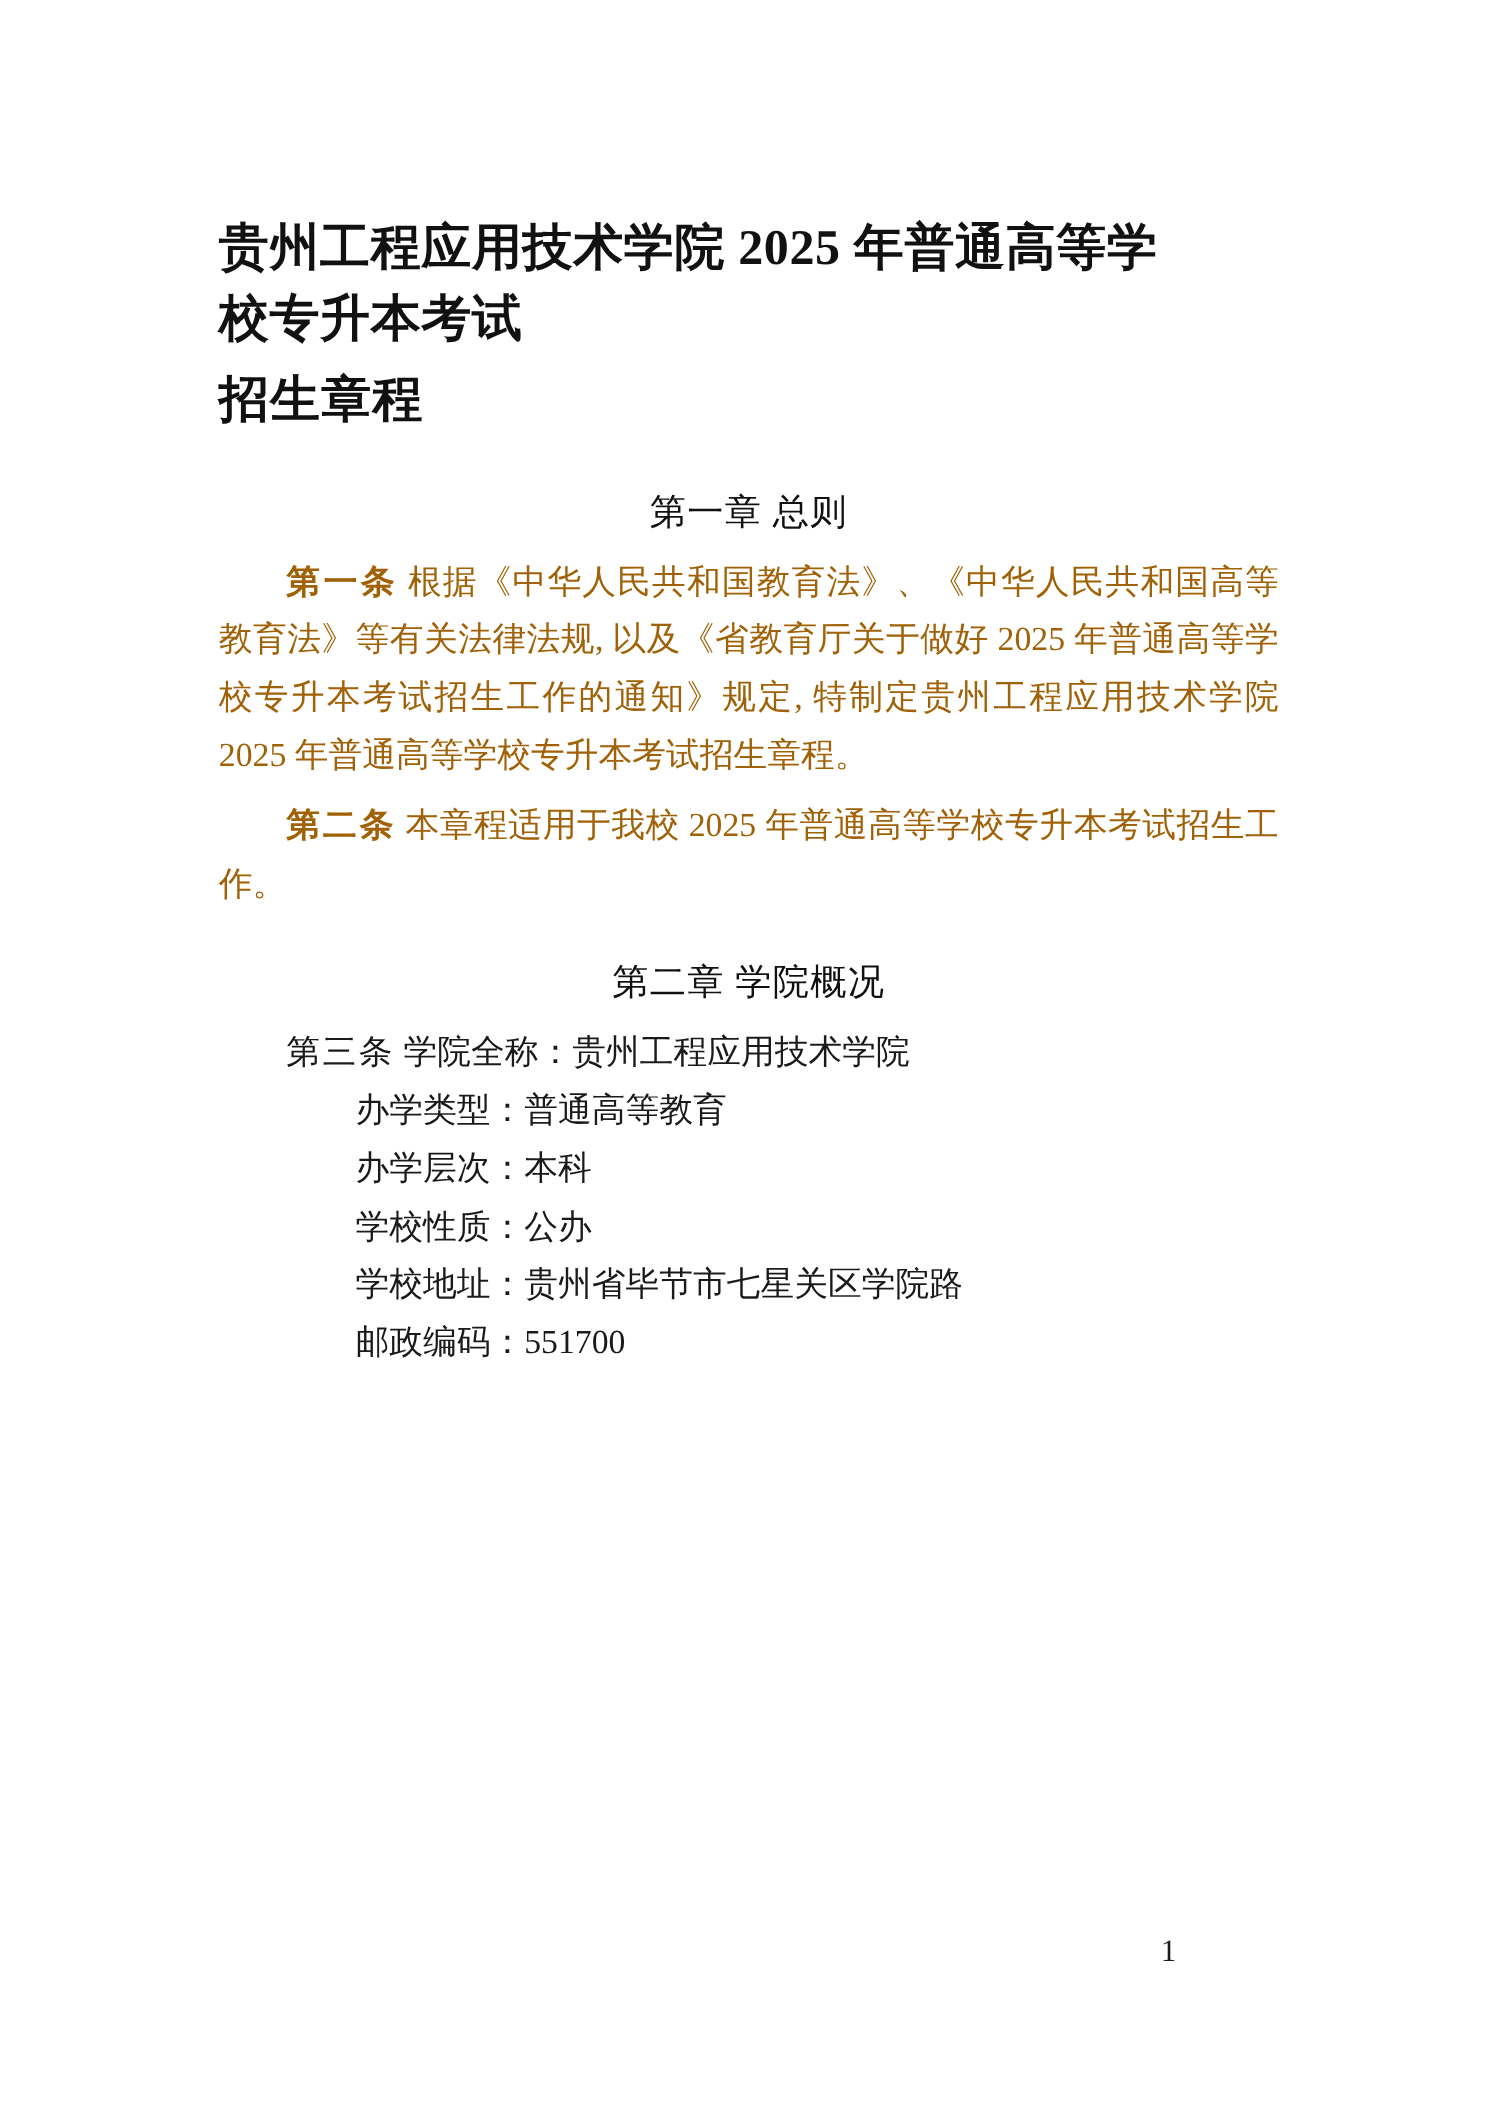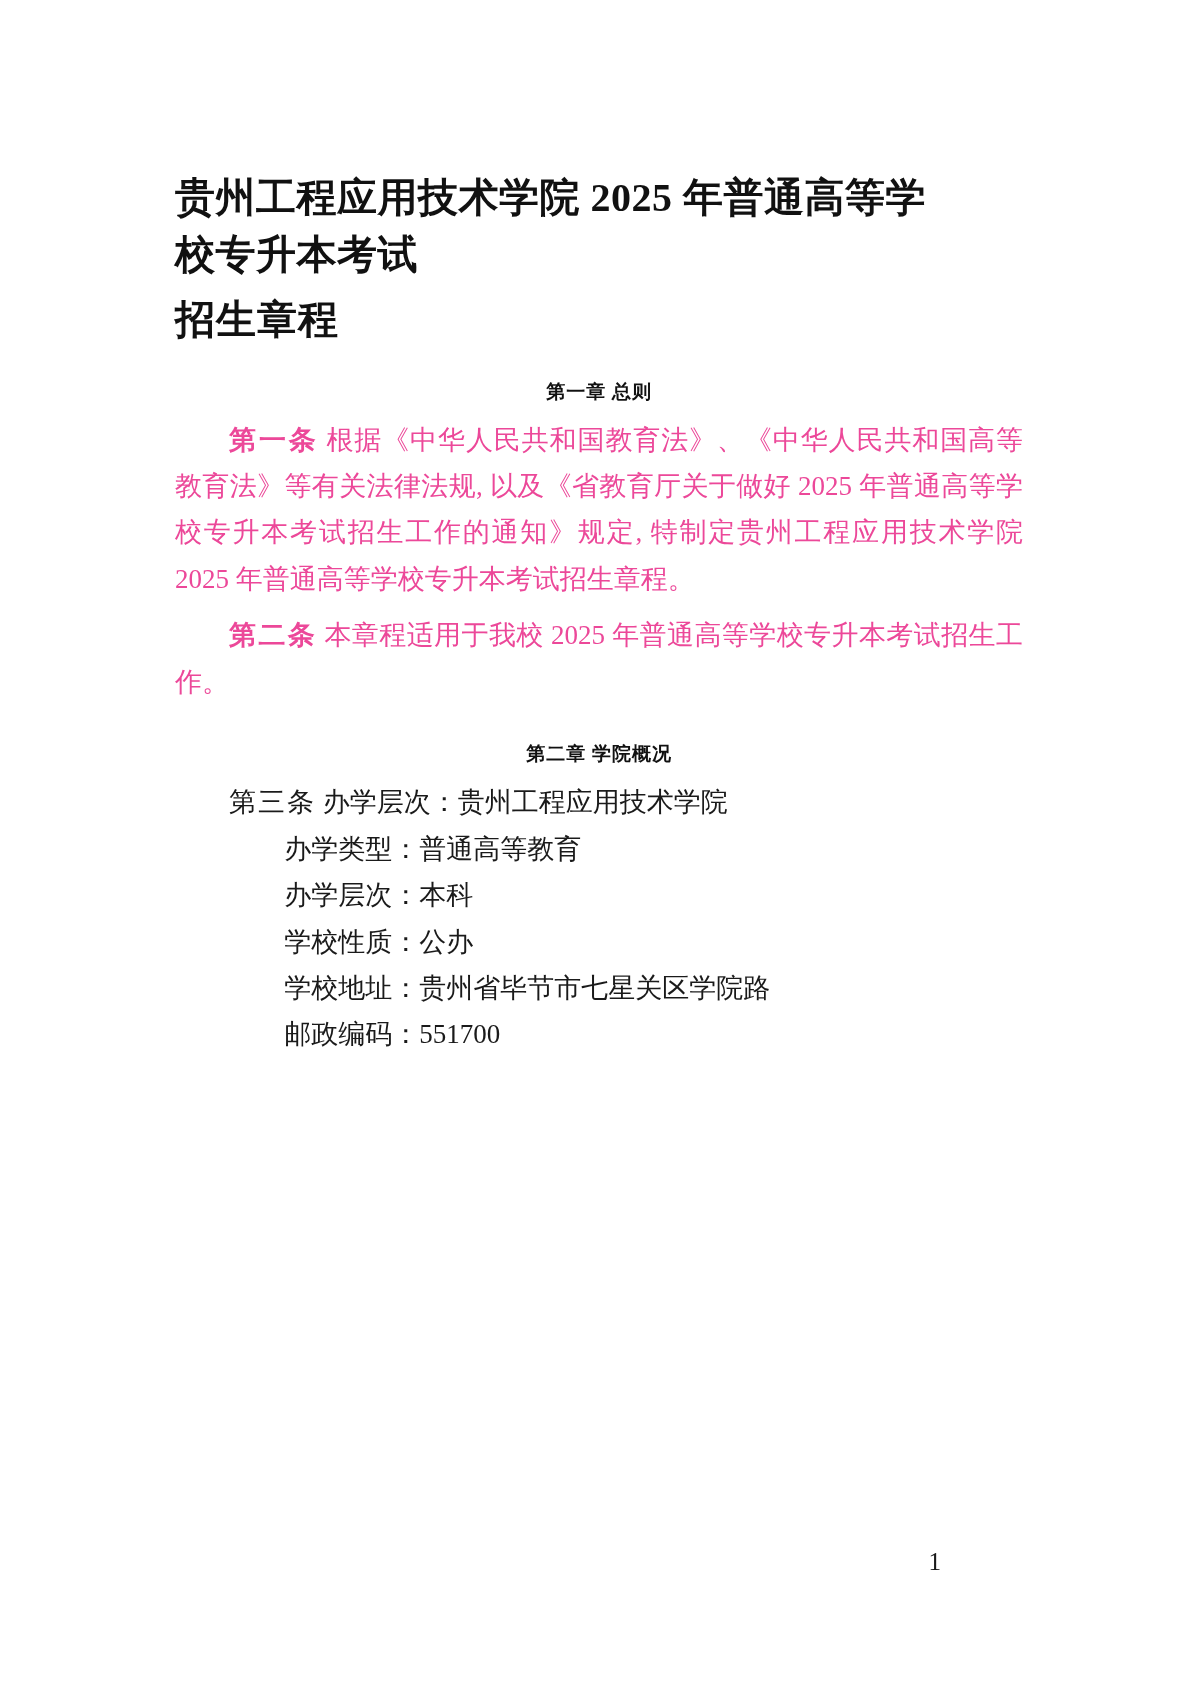--- a/index.html
+++ b/index.html
@@ -37,38 +37,38 @@
   }
   .doc-subtitle {
     font-size: 40px;
     font-weight: bold;
     line-height: 1.5;
     margin: 6px 0 0 0;
     color: #111;
     letter-spacing: 1px;
   }
   .chapter-heading {
-    font-size: 19px;
-    font-weight: bold;
+    font-size: 29px;
+    font-weight: normal;
     text-align: center;
-    margin: 29px 0 12px 0;
+    margin: 40px 0 12px 0;
     letter-spacing: 1px;
     color: #111;
   }
   .chapter-heading.second {
     margin-top: 36px;
   }
   p.body-par {
     font-size: 27px;
     line-height: 1.72;
     margin: 10px 0 0 0;
     text-align: justify;
     text-justify: inter-ideograph;
     text-indent: 2em;
-    color: #ec4899;
+    color: #a16207;
   }
   p.body-par .lead {
     font-weight: bold;
     letter-spacing: 2px;
   }
   .info-block {
     margin-top: 12px;
   }
   .info-line {
     font-size: 27px;
@@ -125,21 +125,21 @@
   <p class="body-par">
     <span class="lead">第二条</span>
     <span>本章程适用于我校 2025 年普通高等学校专升本考试招生工作。</span>
   </p>
 
   <div class="chapter-heading second">第二章  学院概况</div>
 
   <div class="info-block">
     <p class="info-line first">
       <span class="lead">第三条</span>
-      <span>办学层次：贵州工程应用技术学院</span>
+      <span>学院全称：贵州工程应用技术学院</span>
     </p>
     <p class="info-line indent-label">办学类型：普通高等教育</p>
     <p class="info-line indent-label">办学层次：本科</p>
     <p class="info-line indent-label">学校性质：公办</p>
     <p class="info-line indent-label">学校地址：贵州省毕节市七星关区学院路</p>
     <p class="info-line indent-label">邮政编码：551700</p>
   </div>
 
 
   <div class="page-number">1</div>

